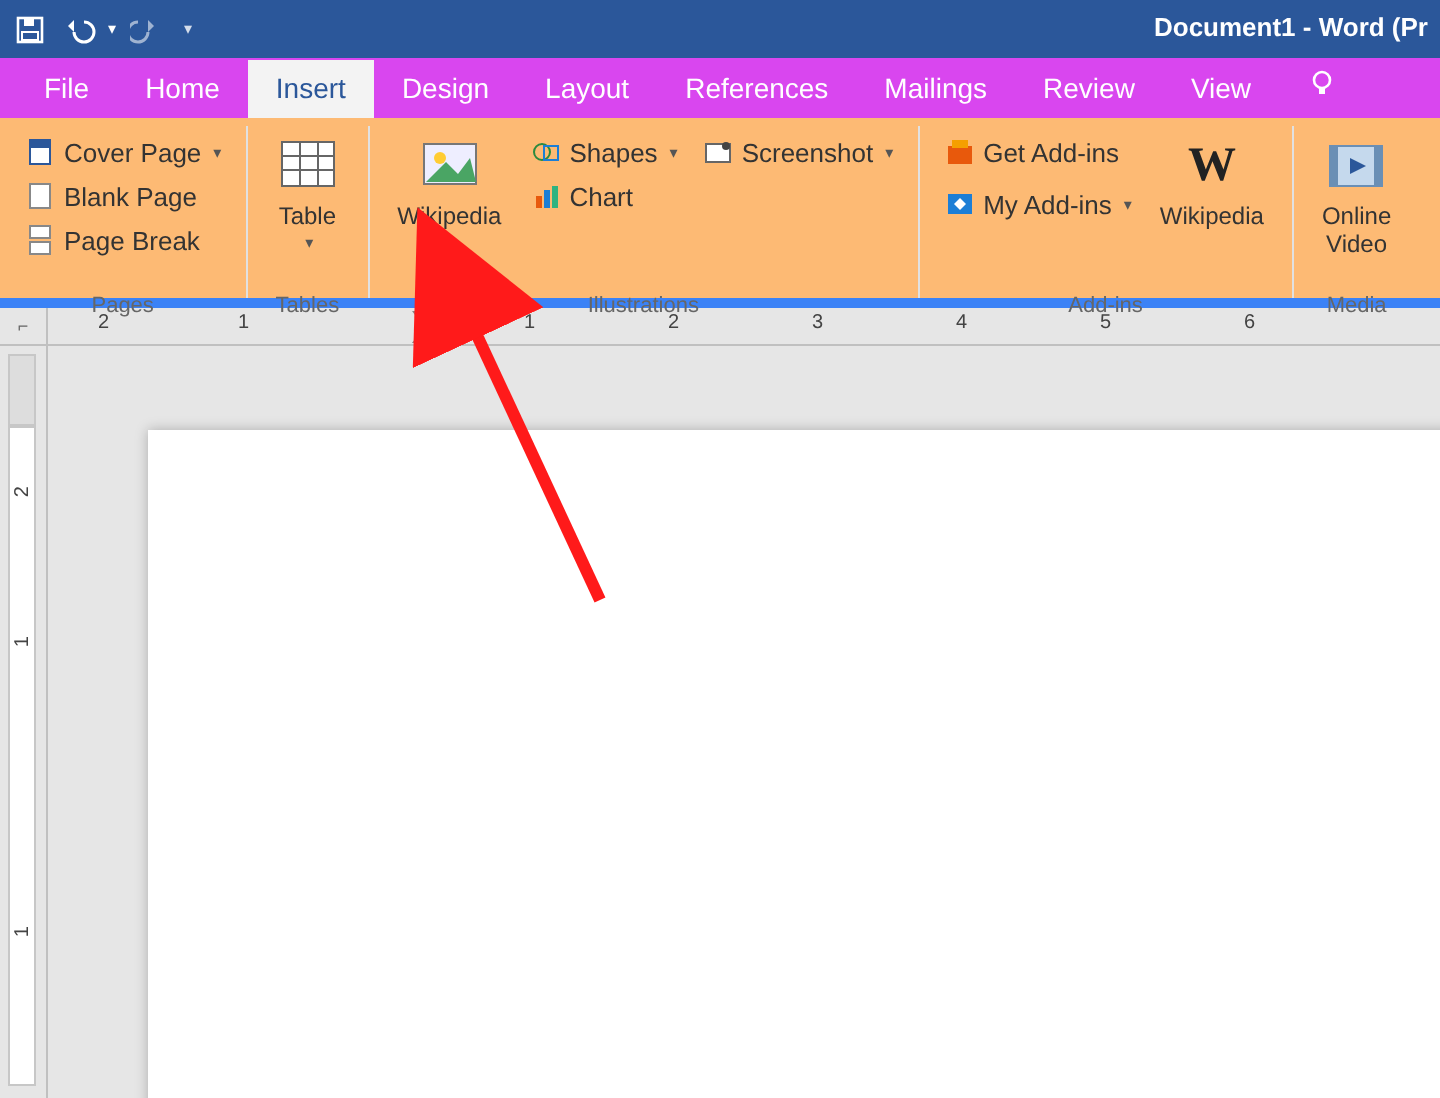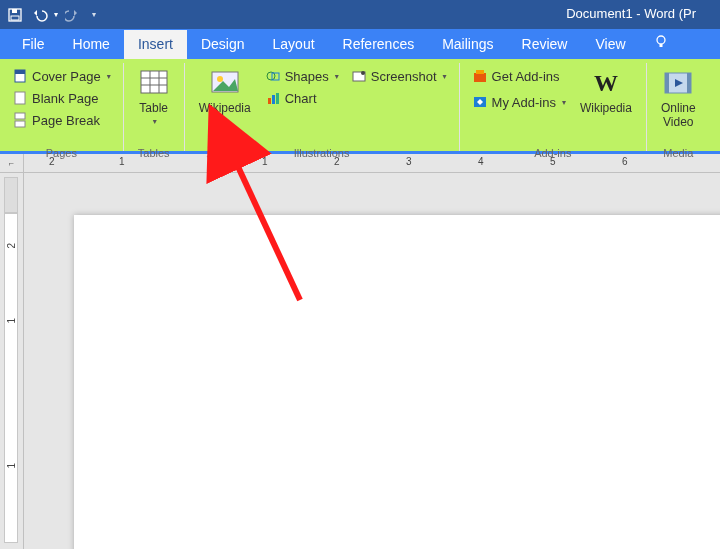--- a/index.html
+++ b/index.html
@@ -1,25 +1,25 @@
 <!DOCTYPE html>
 <html><head>
 <meta charset="utf-8">
 <style>
   * { box-sizing: border-box; margin: 0; padding: 0; }
   body { font-family: "Segoe UI", Arial, sans-serif; font-size: 12px; background: #fff; width: 720px; height: 549px; overflow: hidden; position: relative; }
   .title-bar { background: #2b579a; color: #fff; height: 29px; display: flex; align-items: center; padding: 0 6px; }
   .qat { display: flex; align-items: center; gap: 6px; }
   .qat .ic { width: 18px; height: 18px; display: inline-flex; align-items: center; justify-content: center; }
-  .title-text { position: absolute; right: 24px; top: 6px; color: #fff; font-size: 13px; white-space: nowrap; }
-  .menu-bar { background: #3b82f6; height: 30px; display: flex; align-items: flex-end; padding-left: 8px; color: #fff; font-size: 14px; }
+  .title-text { position: absolute; right: 6px; top: 6px; color: #fff; font-size: 13px; white-space: nowrap; font-weight: bold; }
+  .menu-bar { background: #d946ef; height: 30px; display: flex; align-items: flex-end; padding-left: 8px; color: #fff; font-size: 14px; }
   .menu-tab { padding: 6px 14px 7px; cursor: pointer; }
   .menu-tab.active { background: #f3f3f3; color: #2b579a; }
   .tell-me { margin-left: 6px; display: flex; align-items: center; padding: 4px 6px 8px; }
-  .ribbon { background: #bef264; border-bottom: 3px solid #3b82f6; padding: 4px 0 0 0; display: flex; }
+  .ribbon { background: #fdba74; border-bottom: 5px solid #3b82f6; padding: 4px 0 0 0; display: flex; }
   .group { border-right: 1px solid #e1e1e1; padding: 2px 8px 0 8px; display: flex; flex-direction: column; align-items: center; }
   .group-body { display: flex; gap: 4px; align-items: flex-start; min-height: 68px;}
   .group-label { font-size: 11px; color: #666; text-align: center; padding: 2px 0 3px; margin-top: 12px; }
   .cmd { display: flex; align-items: center; gap: 4px; padding: 3px 4px; cursor: pointer; color: #333; font-size: 13px; white-space: nowrap; }
   .big-cmd { display: flex; flex-direction: column; align-items: center; justify-content: flex-start; padding: 2px 6px; cursor: pointer; font-size: 12px; color: #333; text-align: center; gap: 2px; }
   .big-cmd .ic { width: 32px; height: 32px; }
   .stack { display: flex; flex-direction: column; }
   .ic { display: inline-flex; align-items: center; justify-content: center; }
   .caret { font-size: 8px; color: #555; margin-left: 2px; }
   .ruler-area { background: #e6e6e6; height: 19px; border-bottom: 1px solid #c0c0c0; display:flex;}

